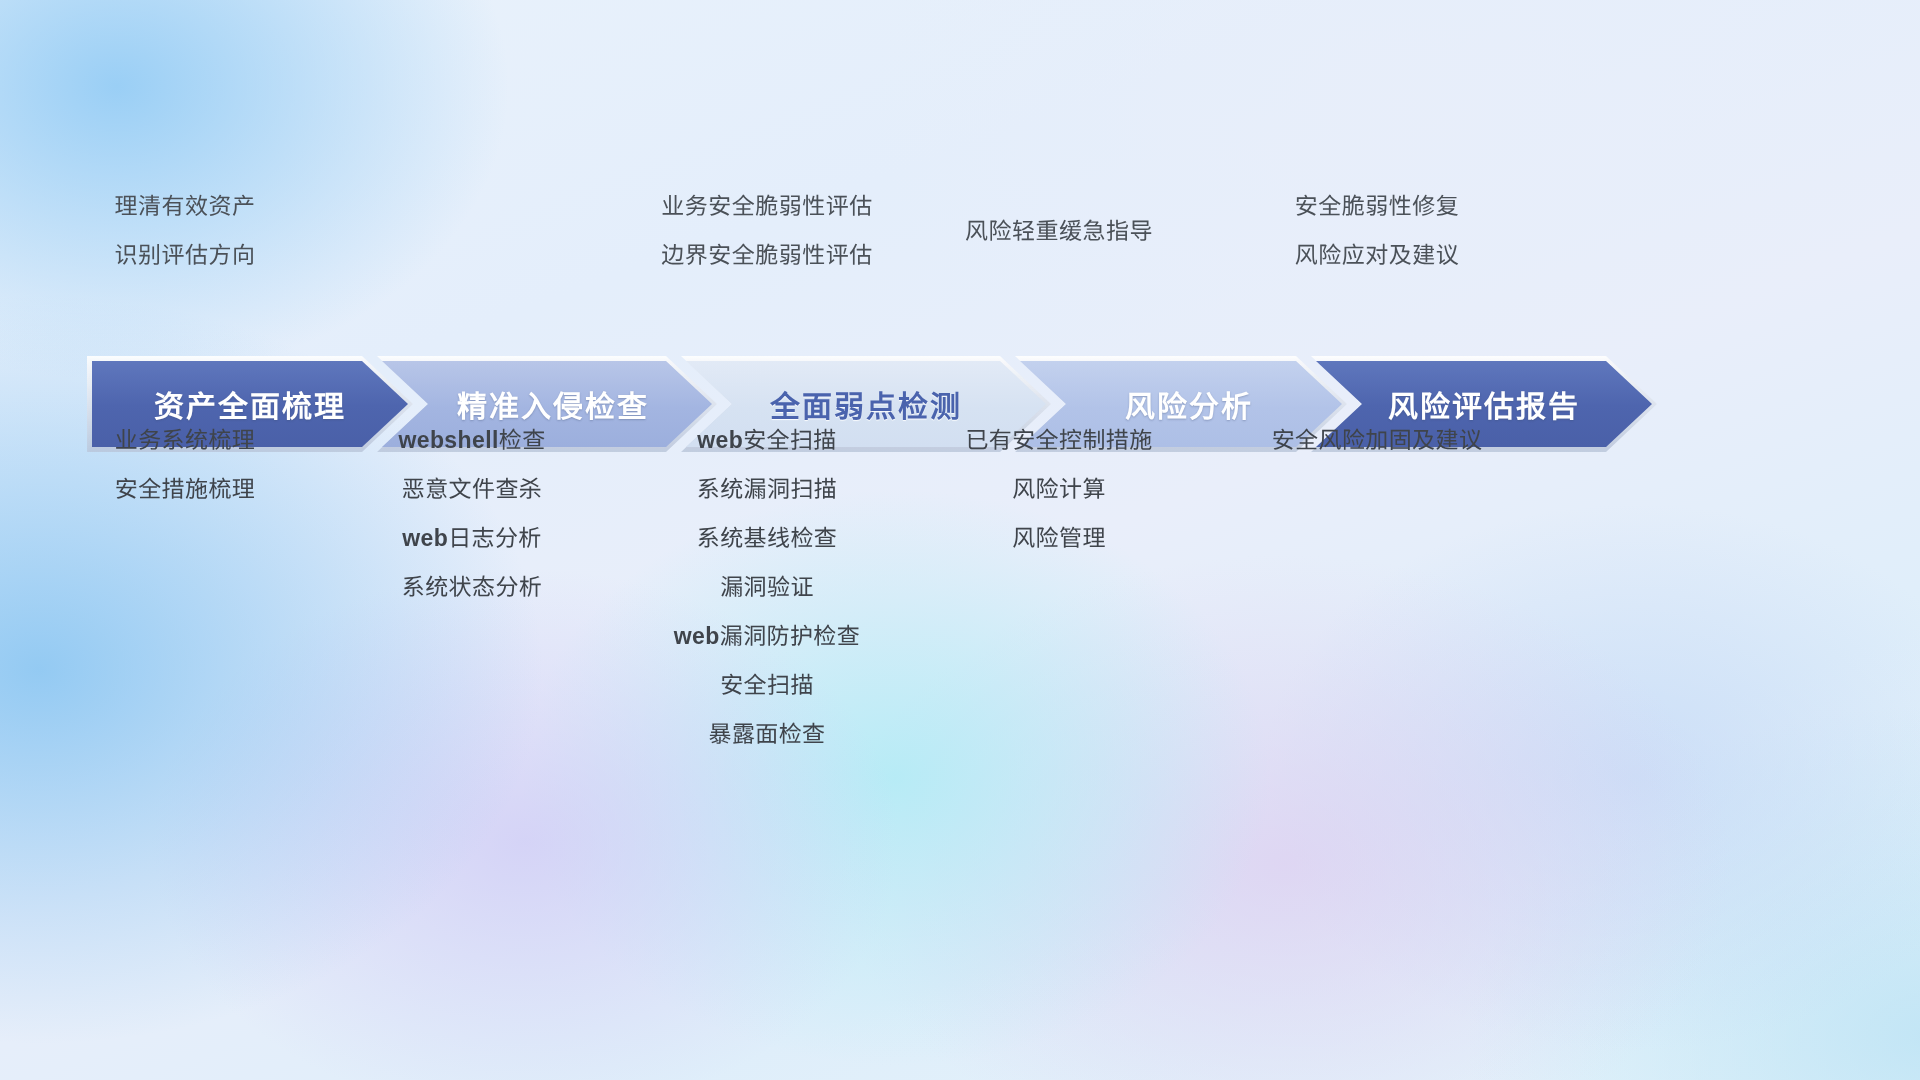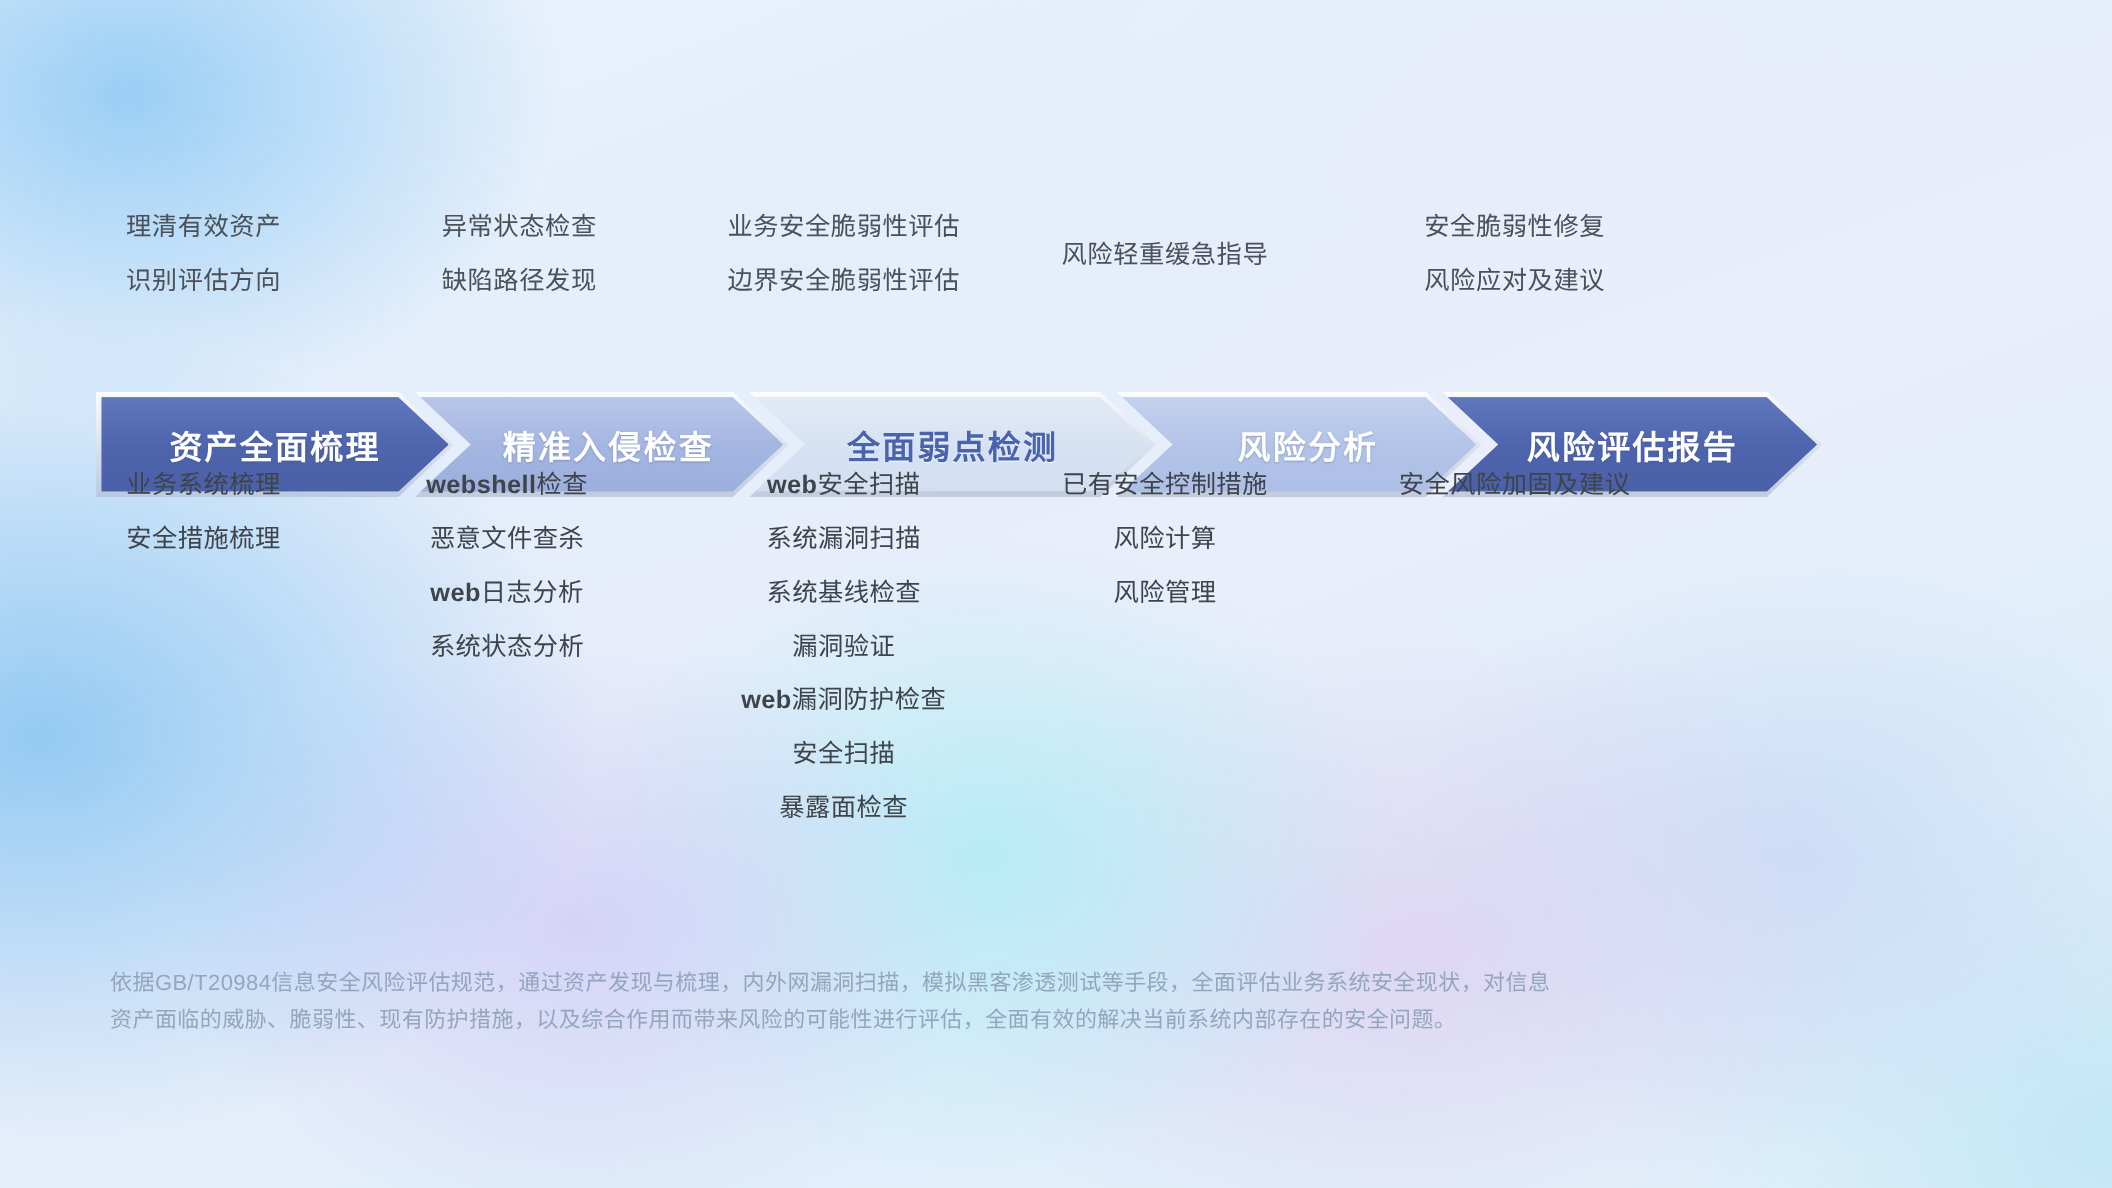--- a/index.html
+++ b/index.html
@@ -89,24 +89,20 @@
 </head>
 <body>
 
 <div id="stage">
 
   <div class="notes-top">
       <div class="note-col" style="left: -15px; width: 400px;">
         <div>理清有效资产</div>
         <div>识别评估方向</div>
       </div>
-      <div class="note-col" style="left: 272px; width: 400px;">
-        <div>异常状态检查</div>
-        <div>缺陷路径发现</div>
-      </div>
       <div class="note-col" style="left: 567px; width: 400px;">
         <div>业务安全脆弱性评估</div>
         <div>边界安全脆弱性评估</div>
       </div>
       <div class="note-col" style="left: 859px; width: 400px; top: 25px;">
         <div>风险轻重缓急指导</div>
       </div>
       <div class="note-col" style="left: 1177px; width: 400px;">
         <div>安全脆弱性修复</div>
         <div>风险应对及建议</div>
@@ -134,21 +130,21 @@
       <div class="chev" style="left: 1224px; width: 336px; background: linear-gradient(rgb(95, 119, 189) 0%, rgb(78, 101, 174) 52%, rgb(74, 96, 168) 100%); color: rgb(255, 255, 255); clip-path: polygon(0px 0px, calc(100% - 46px) 0px, 100% 50%, calc(100% - 46px) 100%, 0px 100%, 46px 50%);">
         <span class="cap">风险评估报告</span>
       </div>
     </div>
 
   <div class="notes-bottom">
       <div class="blist" style="left: -30px; width: 430px;">
         <div>业务系统梳理</div>
         <div>安全措施梳理</div>
       </div>
-      <div class="blist" style="left: 246px; width: 430px;">
+      <div class="blist" style="left: 257px; width: 430px;">
         <div><span style="font-weight: 600;">webshell</span>检查</div>
         <div>恶意文件查杀</div>
         <div><span style="font-weight: 600;">web</span>日志分析</div>
         <div>系统状态分析</div>
       </div>
       <div class="blist" style="left: 552px; width: 430px;">
         <div><span style="font-weight: 600;">web</span>安全扫描</div>
         <div>系统漏洞扫描</div>
         <div>系统基线检查</div>
         <div>漏洞验证</div>
@@ -159,18 +155,14 @@
       <div class="blist" style="left: 844px; width: 430px;">
         <div>已有安全控制措施</div>
         <div>风险计算</div>
         <div>风险管理</div>
       </div>
       <div class="blist" style="left: 1162px; width: 430px;">
         <div>安全风险加固及建议</div>
       </div>
     </div>
 
-  <div class="footer">
-    <div>依据GB/T20984信息安全风险评估规范，通过资产发现与梳理，内外网漏洞扫描，模拟黑客渗透测试等手段，全面评估业务系统安全现状，对信息</div>
-    <div>资产面临的威胁、脆弱性、现有防护措施，以及综合作用而带来风险的可能性进行评估，全面有效的解决当前系统内部存在的安全问题。</div>
-  </div>
 
 </div>
 
 </body></html>

